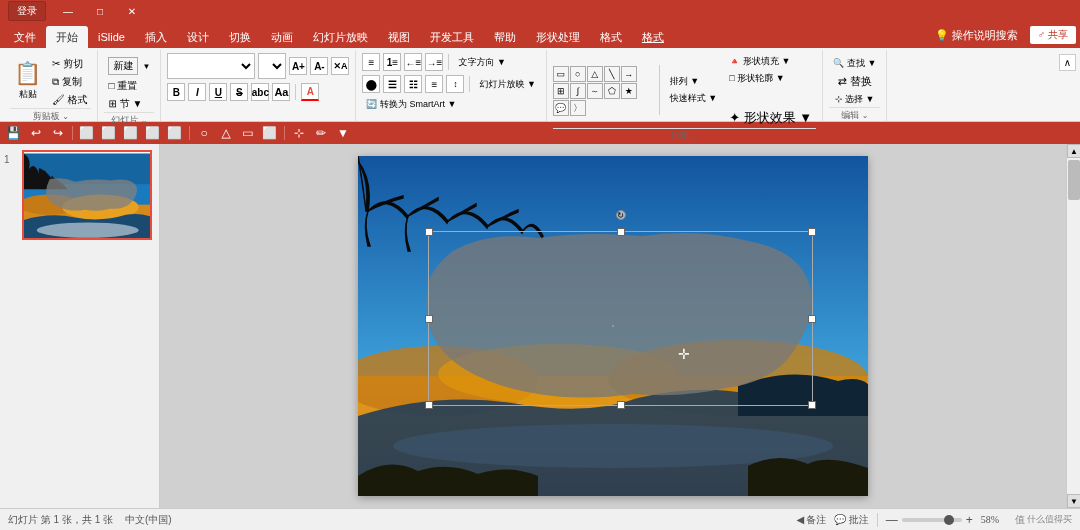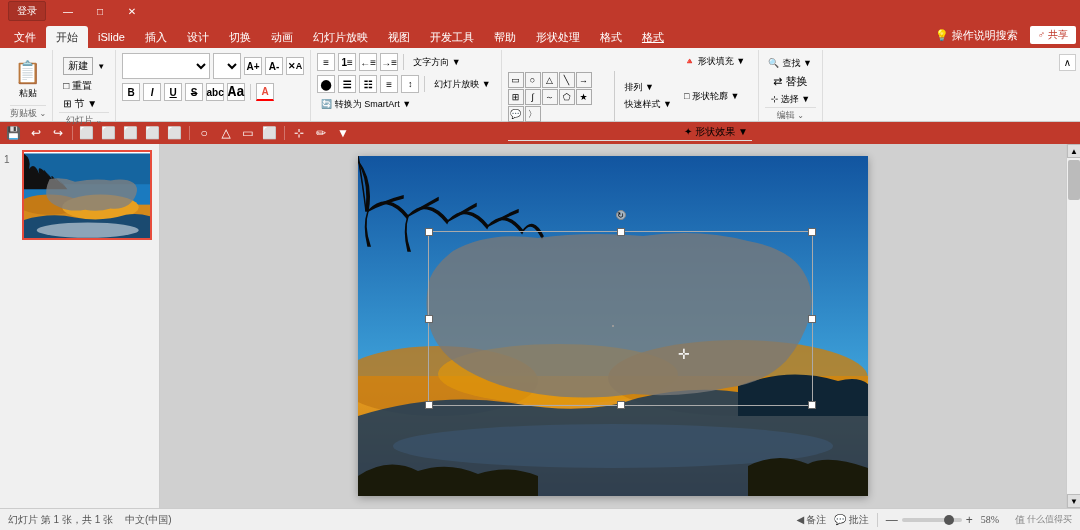--- a/index.html
+++ b/index.html
@@ -267,20 +267,25 @@
 <div id="ribbon">
 
   <div class="ribbon-group">
     <div class="ribbon-group-content">
       <div style="display:flex;flex-direction:column;align-items:center;gap:1px;">
         <div class="r-btn large">
           <span style="font-size:22px;">📋</span>
           <span style="font-size:9px;text-align:right;">粘贴</span>
         </div>
       </div>
+      <div style="display:flex;flex-direction:column;gap:2px;padding-top:4px;">
+        <div class="r-btn-small">✂ 剪切</div>
+        <div class="r-btn-small">⧉ 复制</div>
+        <div class="r-btn-small">🖌 格式</div>
+      </div>
     </div>
     <div class="ribbon-group-label">剪贴板 <span style="font-size:8px;">⌄</span></div>
   </div>
 
   <div class="ribbon-group">
     <div class="ribbon-group-content">
       <div style="display:flex;flex-direction:column;gap:2px;padding-top:4px;justify-content:center;">
         <div class="r-btn-small" style="display:flex;gap:4px;align-items:center;">
           <span style="border:1px solid #aaa;padding:1px 4px;font-size:10px;">新建</span>
           <span style="font-size:8px;">▼</span>
@@ -304,21 +309,21 @@
         <div class="format-btn">A+</div>
         <div class="format-btn">A-</div>
         <div class="format-btn" style="font-size:9px;">✕A</div>
       </div>
       <div class="format-row">
         <div class="format-btn" style="font-weight:bold;">B</div>
         <div class="format-btn" style="font-style:italic;">I</div>
         <div class="format-btn" style="text-decoration:underline;">U</div>
         <div class="format-btn" style="text-decoration:line-through;">S</div>
         <div class="format-btn">abc</div>
-        <div class="format-btn" style="font-size:14px;font-family:Liberation Mono, monospace;">Aa</div>
+        <div class="format-btn" style="font-size:11px;">Aa</div>
         <div class="format-separator"></div>
         <div class="format-btn" style="color:#e74c3c;border-bottom:2px solid red;">A</div>
       </div>
     </div>
   </div>
 
   <div class="ribbon-group">
     <div class="ribbon-group-content" style="flex-direction:column;gap:2px;align-items:flex-start;">
       <div class="format-row">
         <div class="format-btn">≡</div>
@@ -357,24 +362,24 @@
         <div style="width:16px;height:16px;border:1px solid #aaa;display:flex;align-items:center;justify-content:center;font-size:9px;cursor:pointer;">⬠</div>
         <div style="width:16px;height:16px;border:1px solid #aaa;display:flex;align-items:center;justify-content:center;font-size:9px;cursor:pointer;">★</div>
         <div style="width:16px;height:16px;border:1px solid #aaa;display:flex;align-items:center;justify-content:center;font-size:9px;cursor:pointer;">💬</div>
         <div style="width:16px;height:16px;border:1px solid #aaa;display:flex;align-items:center;justify-content:center;font-size:9px;cursor:pointer;">〉</div>
       </div>
       <div class="format-separator" style="height:50px;"></div>
       <div style="display:flex;flex-direction:column;gap:2px;">
         <div class="r-btn-small" style="font-size:9px;">排列 ▼</div>
         <div class="r-btn-small" style="font-size:9px;">快速样式 ▼</div>
       </div>
-      <div style="display:flex;flex-direction:column;gap:20px;padding-top:2px;">
+      <div style="display:flex;flex-direction:column;gap:2px;padding-top:2px;">
         <div class="r-btn-small" style="font-size:9px;">🔺 形状填充 ▼</div>
         <div class="r-btn-small" style="font-size:9px;">□ 形状轮廓 ▼</div>
-        <div class="r-btn-small" style="font-size:10px;">✦ 形状效果 ▼</div>
+        <div class="r-btn-small" style="font-size:13px;margin-top:20px;">✦ 形状效果 ▼</div>
       </div>
     </div>
     <div class="ribbon-group-label">绘图 <span style="font-size:8px;">⌄</span></div>
   </div>
 
   <div class="ribbon-group">
     <div class="ribbon-group-content" style="flex-direction:column;gap:2px;padding-top:4px;">
       <div class="r-btn-small" style="font-size:9px;">🔍 查找 ▼</div>
       <div class="r-btn-small" style="font-size:11px;">⇄ 替换</div>
       <div class="r-btn-small" style="font-size:9px;">⊹ 选择 ▼</div>

